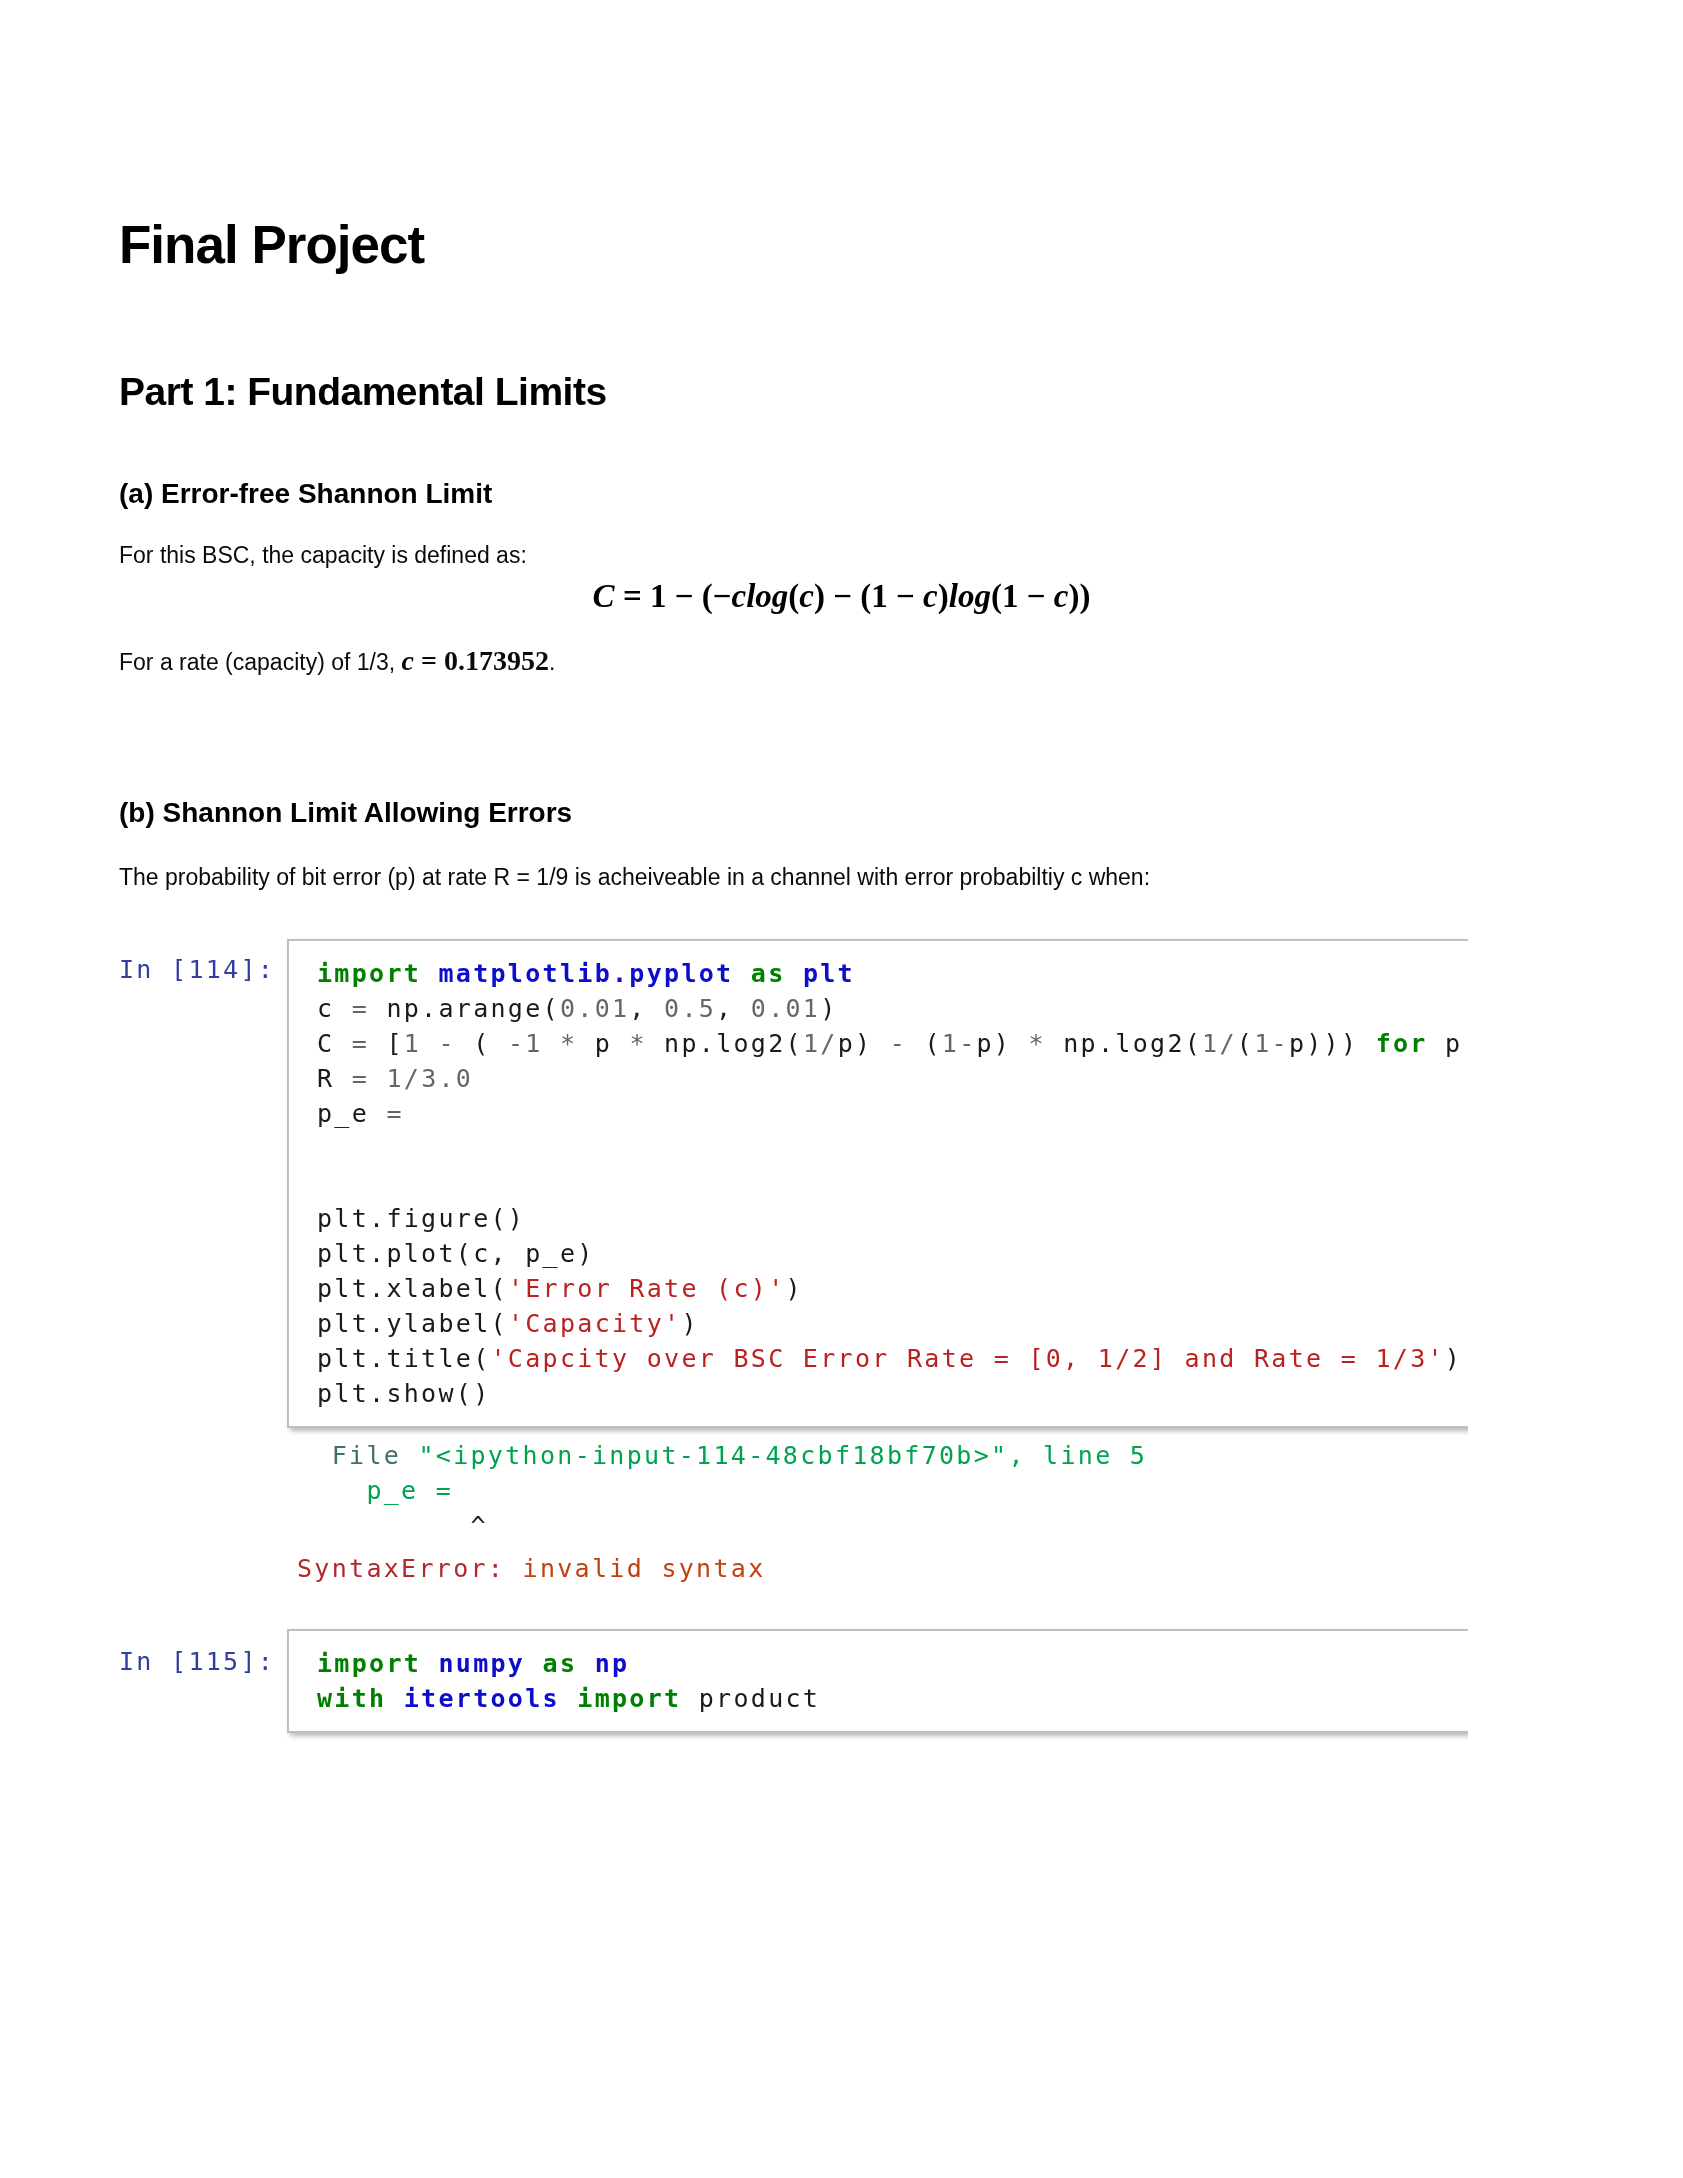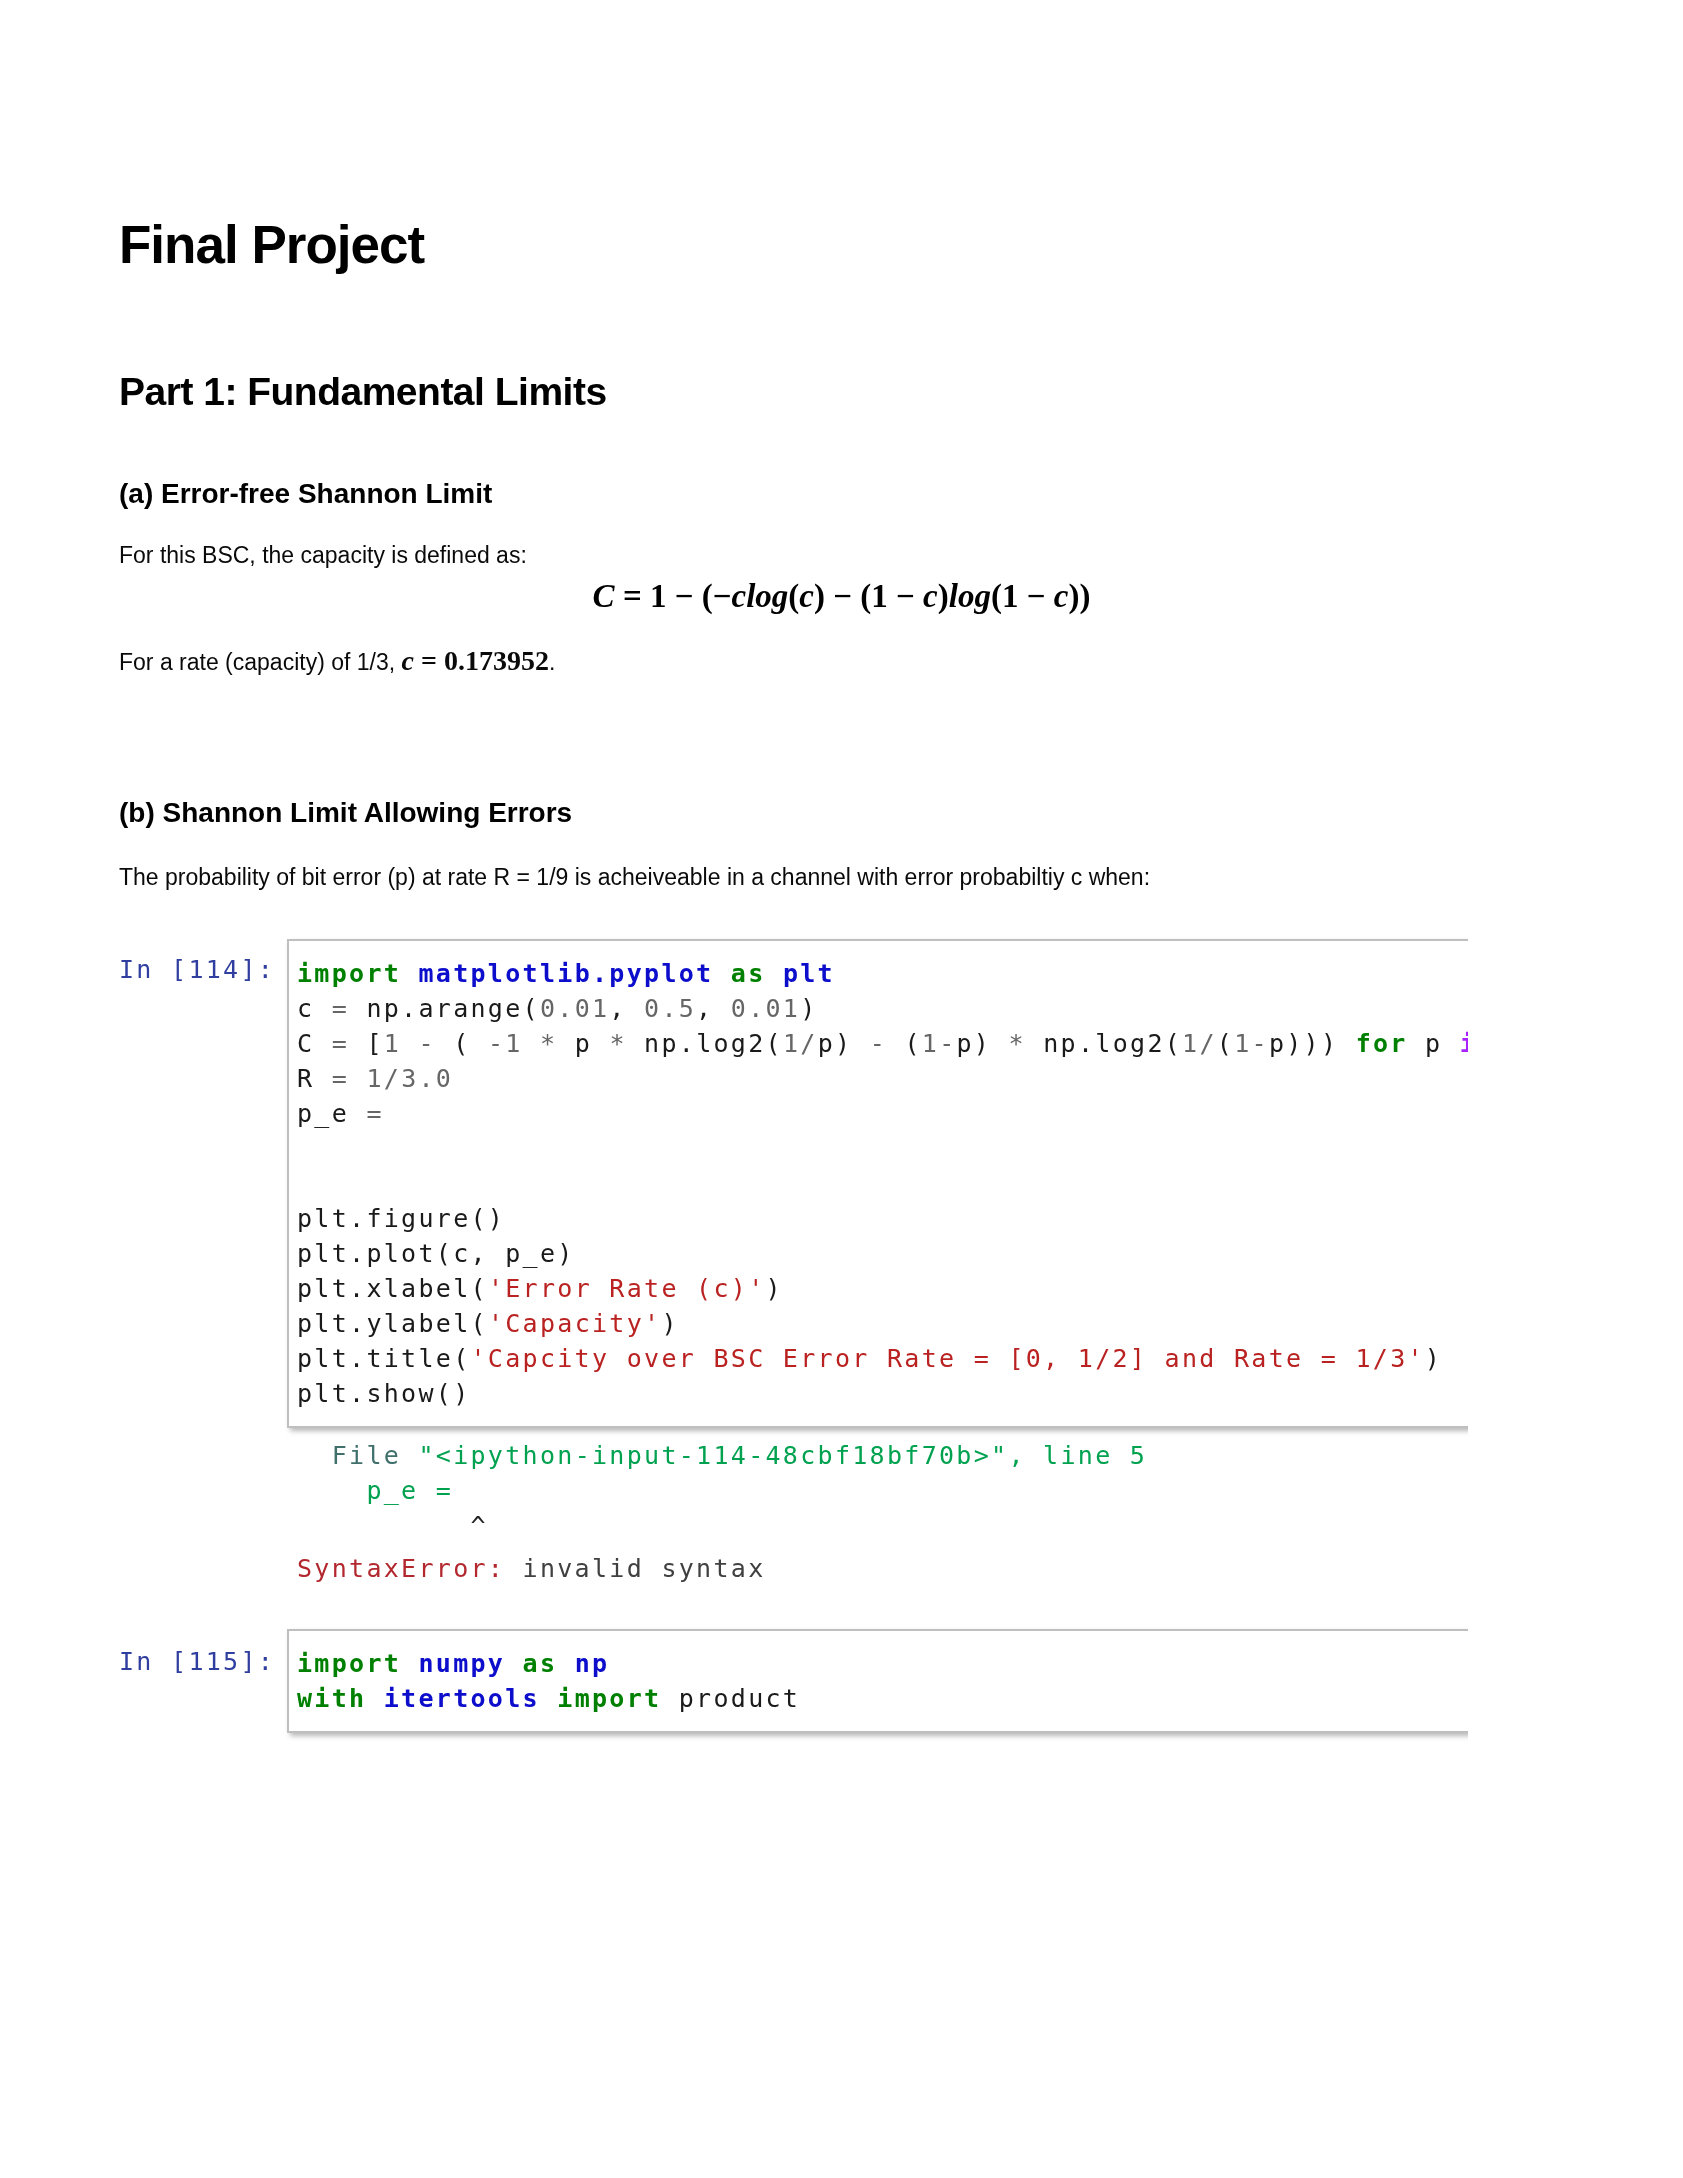--- a/index.html
+++ b/index.html
@@ -22,42 +22,42 @@
   }
   .math-inline{font-family:"Liberation Serif",serif;font-size:28px;font-weight:bold;}
   .tk-mi{font-style:italic;}
   .mono{font-family:"DejaVu Sans Mono",monospace;font-size:25px;letter-spacing:2.3px;}
   .prompt{position:absolute;left:119px;color:#303F9F;line-height:35px;white-space:pre;}
   .prompt-1{top:952px;}
   .prompt-2{top:1644px;}
   .codebox{
     position:absolute;left:287px;width:1259px;background:#ffffff;
     border:2px solid #bfbfbf;box-shadow:3px 3px 5px rgba(0,0,0,0.28);
-    padding:15px 8px;
+    padding:15px 28px;
   }
   .box-1{top:939px;}
   .box-2{top:1629px;}
   .code-line{line-height:35px;white-space:pre;color:#1a1a1a;}
   
   .tk-n{color:#1a1a1a;}
   .tk-k{color:#008000;font-weight:bold;}
   .tk-nn{color:#0d0dcc;font-weight:bold;}
   .tk-ow{color:#AA22FF;font-weight:bold;}
   .tk-o{color:#666666;}
   .tk-m{color:#666666;}
   .tk-s{color:#BA2121;}
   
   .error-block{position:absolute;left:297px;top:1438px;}
   .error-line{line-height:35px;white-space:pre;}
   .syntax-line{margin-top:8px;}
   .tk-efile{color:#40706c;}
   .tk-egreen{color:#00a250;}
   .tk-ecaret{color:#222222;}
   .tk-ered{color:#b2282e;}
-  .tk-edark{color:#404040;margin-top:48px;}
+  .tk-edark{color:#c2410c;margin-top:48px;}
   .page-num{
     position:absolute;left:1578px;top:2103px;
     font-family:"Liberation Serif",serif;font-size:22px;color:#000;
   }
 </style>
 </head>
 <body>
 
 <div class="page">
 

